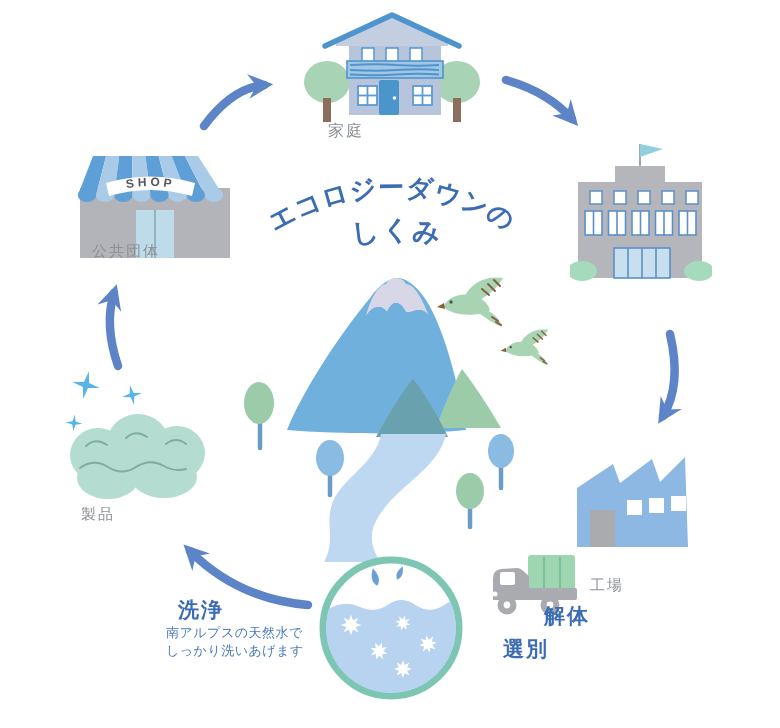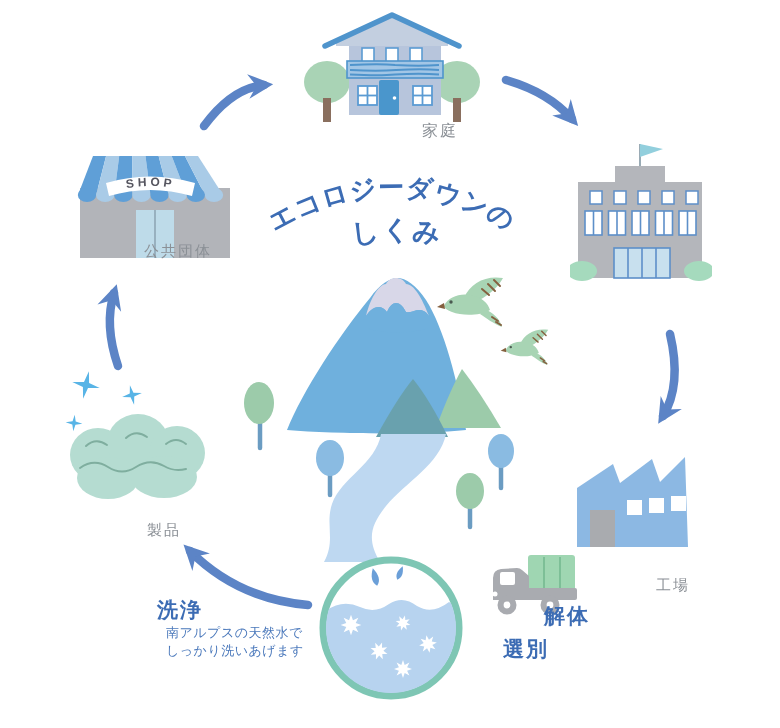--- a/index.html
+++ b/index.html
@@ -3,21 +3,21 @@
 <meta charset="utf-8">
 <style>
   html,body{margin:0;padding:0;background:#ffffff;}
   #canvas{
     position:relative;width:780px;height:728px;background:#ffffff;overflow:hidden;
     font-family:"Liberation Sans","DejaVu Sans",sans-serif;
   }
   .abs{position:absolute;}
   .label{
     position:absolute;color:#8b9096;font-size:15px;letter-spacing:2px;
-    text-align:right;white-space:nowrap;z-index:4;
+    text-align:left;white-space:nowrap;z-index:4;
   }
   .blue-step{
     position:absolute;color:#3c6cb4;font-size:21px;font-weight:bold;
     letter-spacing:2px;white-space:nowrap;z-index:4;
   }
   .wash-note{
     position:absolute;color:#4a78bb;font-size:13px;line-height:18px;
     letter-spacing:0.5px;white-space:nowrap;z-index:4;
   }
   svg{display:block;}
@@ -250,21 +250,21 @@
     </g>
     <path fill="#6b9fd8" transform="translate(60,26) rotate(-14)" d="M0,9 C-4.5,5 -4.5,-1 0,-9 C4.5,-1 4.5,5 0,9 Z"></path>
     <path fill="#6b9fd8" transform="translate(85,22) rotate(22) scale(0.8)" d="M0,9 C-4.5,5 -4.5,-1 0,-9 C4.5,-1 4.5,5 0,9 Z"></path>
     <use href="#fluff" transform="translate(36,74) scale(1.15)"></use>
     <use href="#fluff" transform="translate(88,72) scale(0.85) rotate(15)"></use>
     <use href="#fluff" transform="translate(113,93) scale(1.0) rotate(-10)"></use>
     <use href="#fluff" transform="translate(64,100) scale(1.0) rotate(20)"></use>
     <use href="#fluff" transform="translate(88,118) scale(1.0)"></use>
   </svg>
 
-  <div class="blue-step" style="left:157px;top:596px;">洗浄</div>
+  <div class="blue-step" style="left:178px;top:596px;">洗浄</div>
   <div class="wash-note" style="left:166px;top:624px;">南アルプスの天然水で</div>
   <div class="wash-note" style="left:166px;top:642px;">しっかり洗いあげます</div>
 
   <svg class="abs icon-svg" style="left:58px;top:363px;" width="162" height="142" viewBox="0 0 162 142">
     <defs>
       <polygon id="spark" points="0,-14 2.6,-2.6 14,0 2.6,2.6 0,14 -2.6,2.6 -14,0 -2.6,-2.6" fill="#58b4e6"></polygon>
     </defs>
     <use href="#spark" transform="translate(28,22) rotate(12)"></use>
     <use href="#spark" transform="translate(74,32) rotate(-12) scale(0.72)"></use>
     <use href="#spark" transform="translate(16,60) rotate(5) scale(0.6)"></use>
@@ -275,15 +275,15 @@
       <ellipse cx="50" cy="115" rx="31" ry="21" fill="#b5dcd1"></ellipse>
       <ellipse cx="106" cy="114" rx="33" ry="21" fill="#b5dcd1"></ellipse>
       <g fill="none" stroke="#7fae9f" stroke-width="2" stroke-linecap="round">
         <path d="M28,83 q10,-9 21,-1"></path>
         <path d="M68,75 q10,-9 21,-1"></path>
         <path d="M108,81 q10,-8 20,0"></path>
         <path d="M22,105 q14,-10 28,-1 q14,9 28,0 q14,-9 28,-1 q10,6 22,3"></path>
       </g>
     </g>
   </svg>
-  <div class="label" style="left:81px;top:521px;width:100px;">製品</div>
+  <div class="label" style="left:81px;top:505px;width:100px;">製品</div>
 
 </div>
 
 </body></html>

